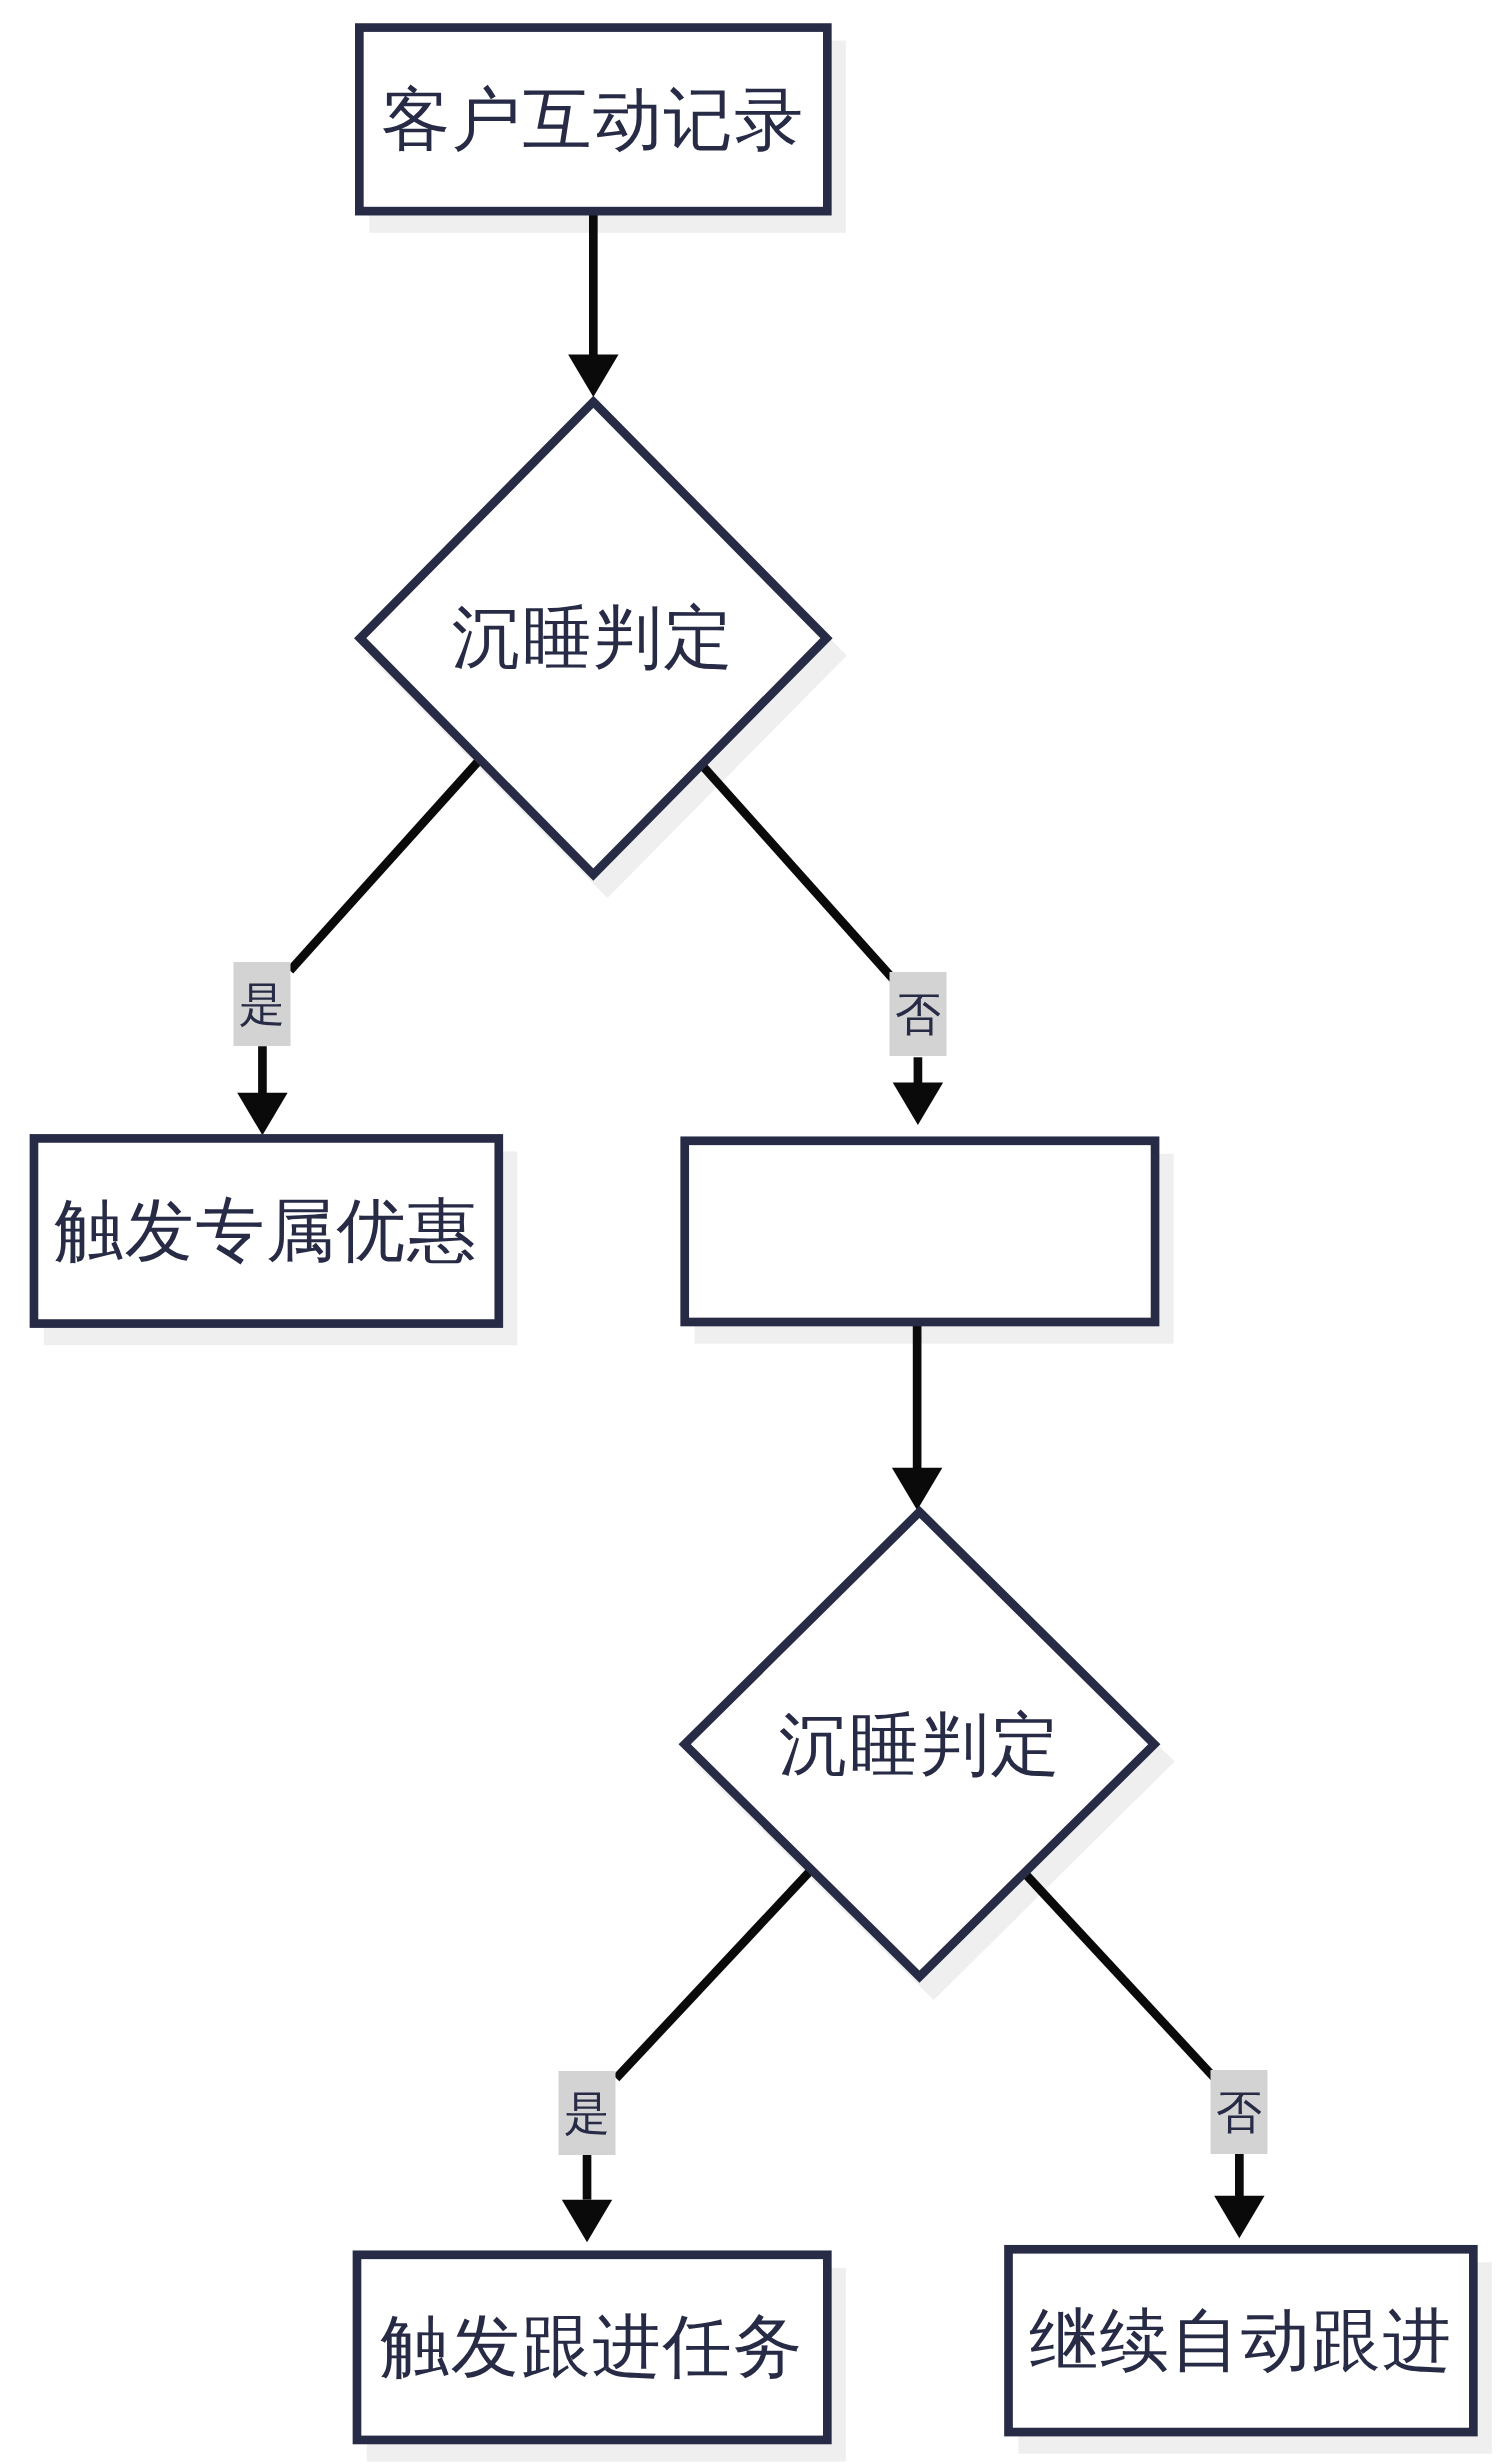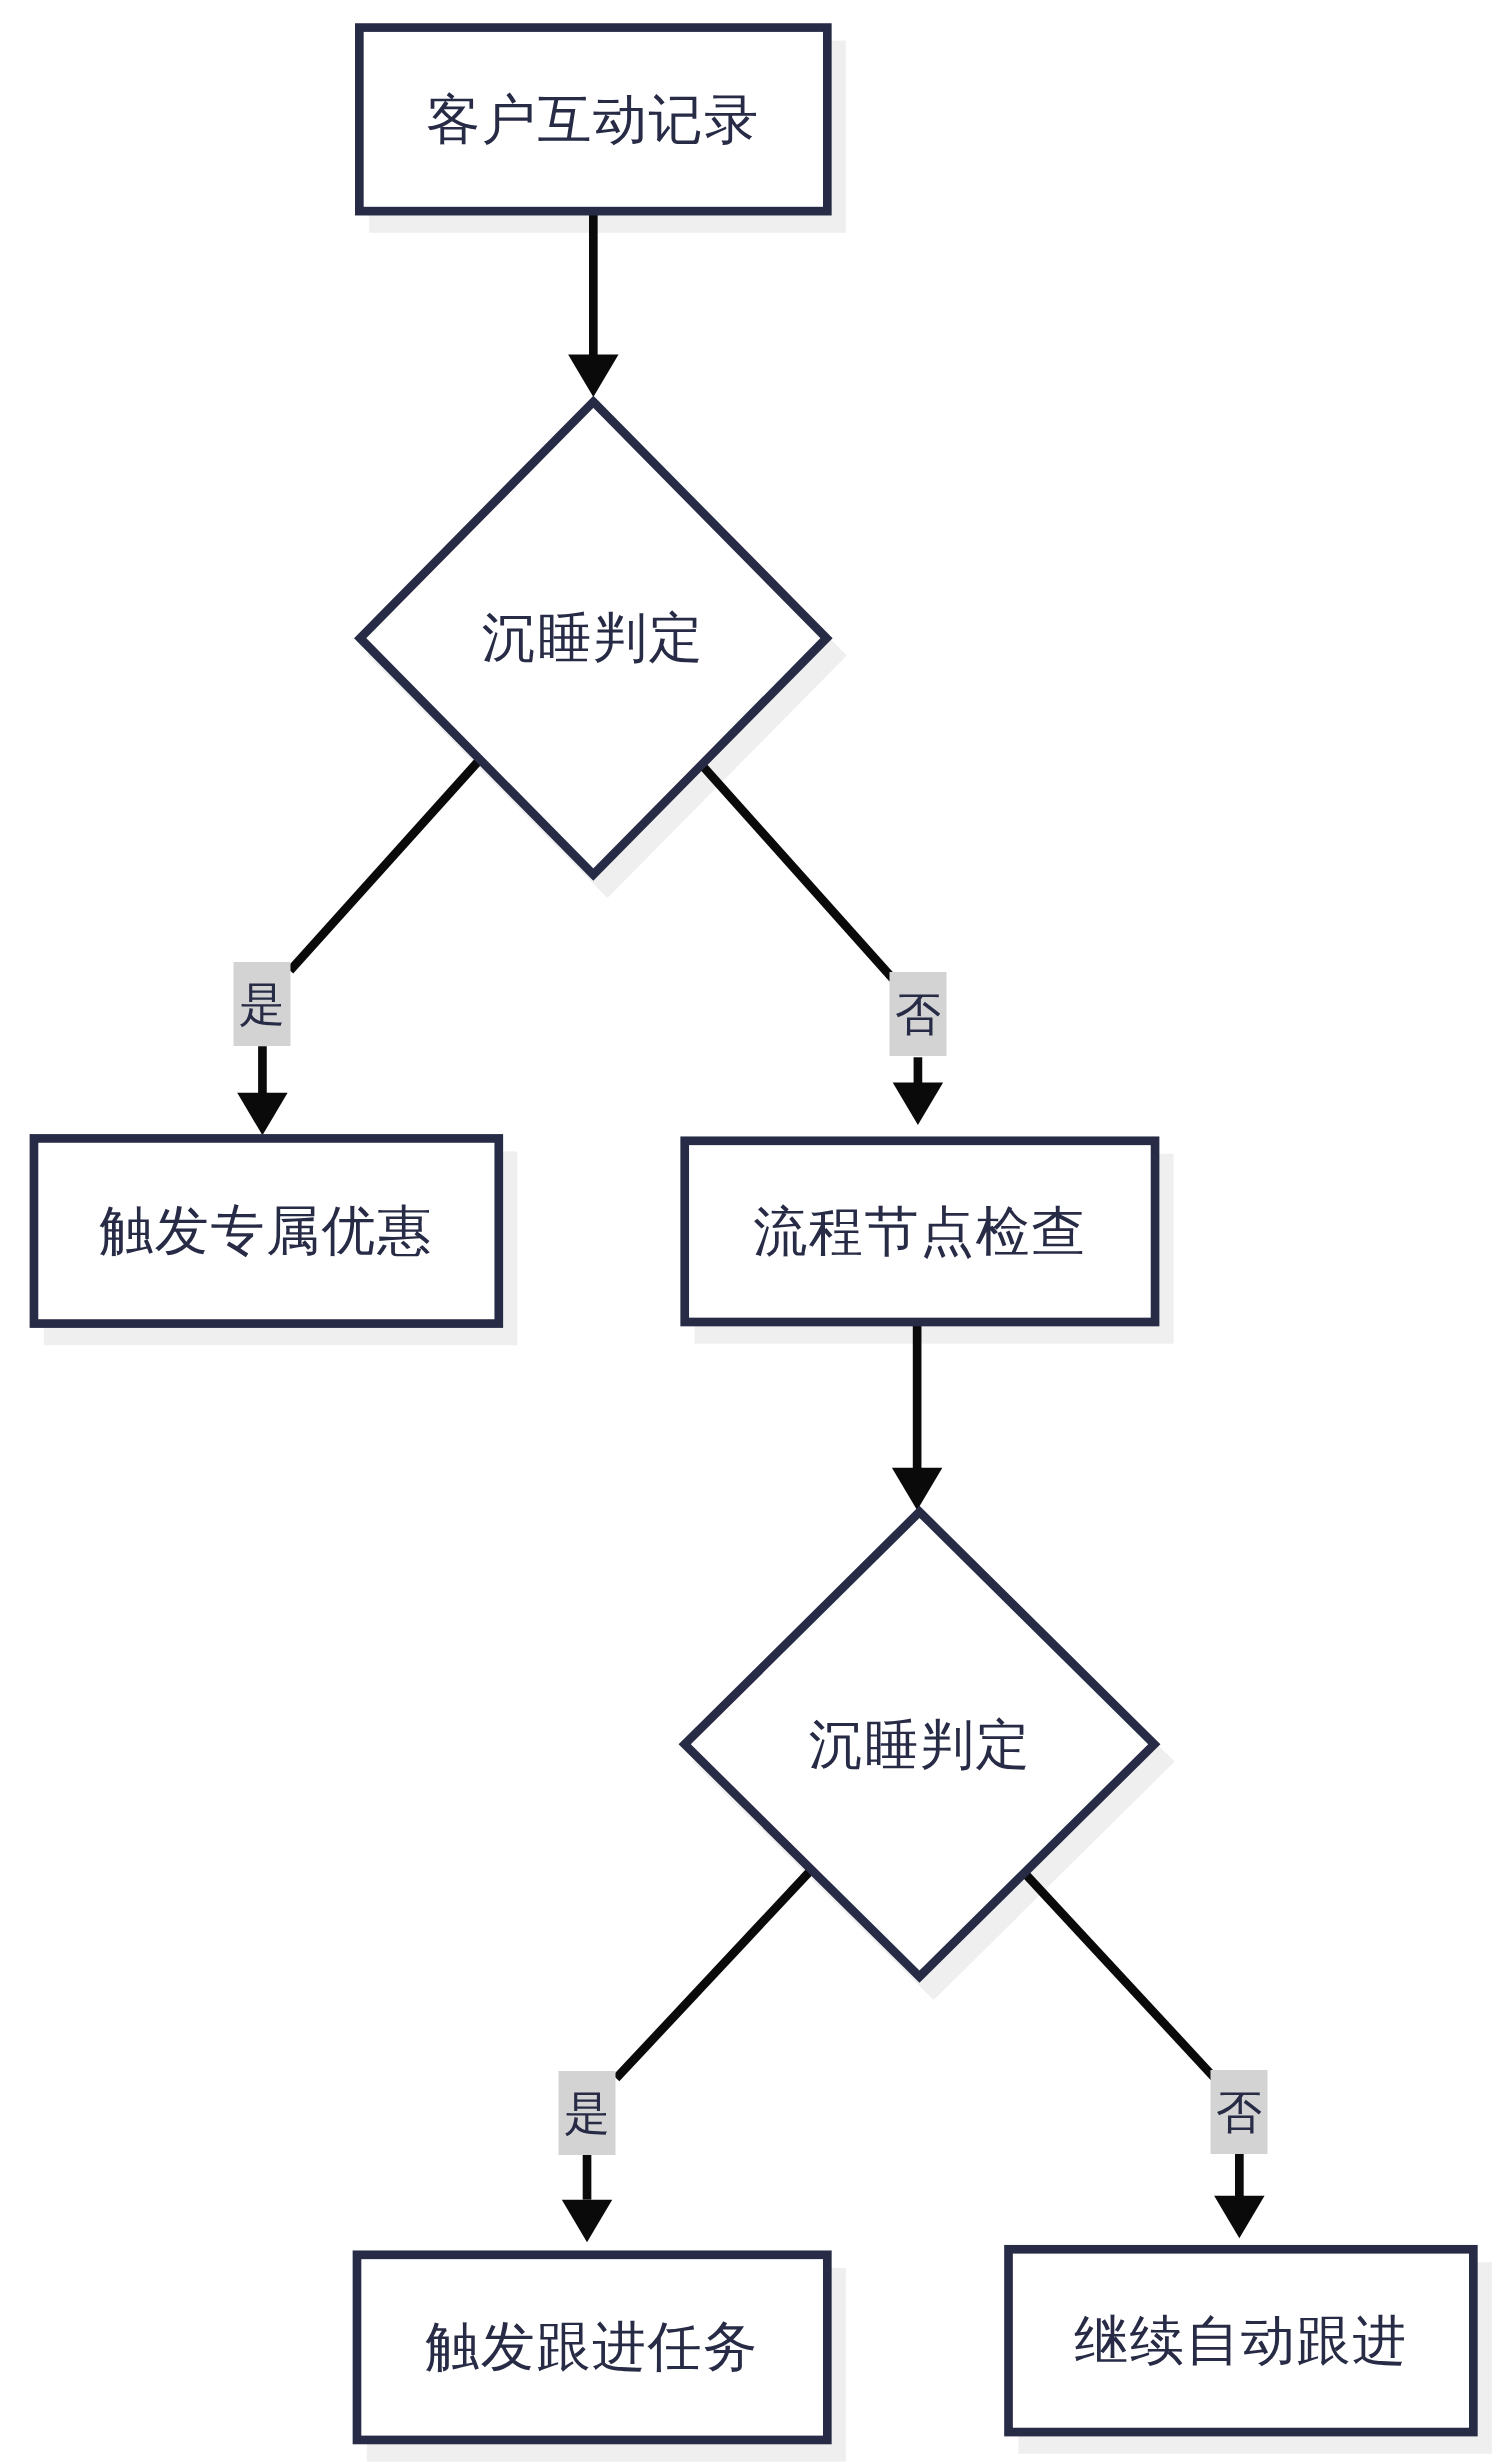--- a/index.html
+++ b/index.html
@@ -20,21 +20,21 @@
   }
   svg.layer{position:absolute;left:0;top:0;width:1501px;height:2462px;}
   .shadow-shape{fill:var(--shadow);stroke:var(--shadow);stroke-width:11;}
   .node-shape{fill:#ffffff;stroke:var(--border);stroke-width:11;}
   .edge-line{fill:none;stroke:var(--line);stroke-width:11;}
   .arrowhead{fill:var(--line);stroke:none;}
   .node-label{
     position:absolute;
     transform:translate(-50%,-50%);
     color:var(--text);
-    font-size:54px;
+    font-size:69px;
     font-weight:500;
     letter-spacing:1.6px;
     white-space:nowrap;
     text-align:center;
   }
   .edge-label{
     position:absolute;
     transform:translate(-50%,-50%);
     background:var(--labelbg);
     color:var(--text);
@@ -92,21 +92,20 @@
       <rect class="node-shape" x="869" y="1448" width="597" height="230"></rect>
       <polygon class="node-shape" points="1167,1919 1465,2214 1167,2509 869,2214"></polygon>
       <rect class="node-shape" x="453" y="2862" width="597" height="235"></rect>
       <rect class="node-shape" x="1280" y="2855" width="590" height="232"></rect>
     </g>
   </svg>
 
   <div class="node-label" style="left:593px;top:120px">客户互动记录</div>
   <div class="node-label" style="left:266px;top:1231px">触发专属优惠</div>
   <div class="node-label" style="left:593px;top:638px">沉睡判定</div>
-  <div class="node-label" style="left:920px;top:1232px">流程节点检查</div>
   <div class="node-label" style="left:920px;top:1745px">沉睡判定</div>
   <div class="node-label" style="left:592px;top:2347px">触发跟进任务</div>
   <div class="node-label" style="left:1241px;top:2341px">继续自动跟进</div>
 
   <div class="edge-label" style="left:262px;top:1004px">是</div>
   <div class="edge-label" style="left:918px;top:1014px">否</div>
   <div class="edge-label" style="left:587px;top:2113px">是</div>
   <div class="edge-label" style="left:1239px;top:2112px">否</div>
 
 </div>

